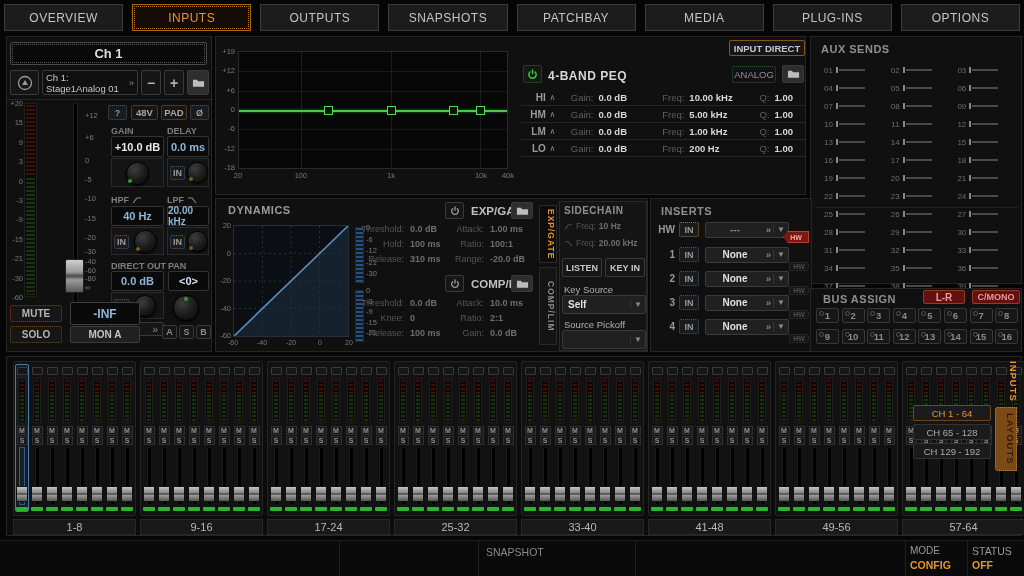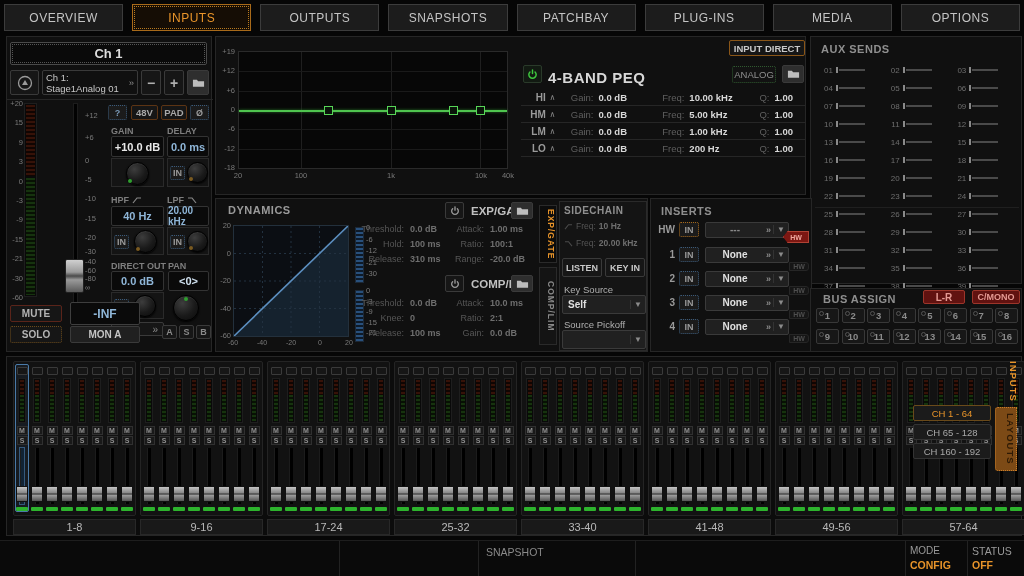--- a/index.html
+++ b/index.html
@@ -97,22 +97,22 @@
 <body>
 
 <div class="screen">
 
   <div class="tabbar" id="tabbar">
       <div class="tab">OVERVIEW</div>
       <div class="tab active">INPUTS</div>
       <div class="tab">OUTPUTS</div>
       <div class="tab">SNAPSHOTS</div>
       <div class="tab">PATCHBAY</div>
+      <div class="tab">MEDIA</div>
       <div class="tab">PLUG-INS</div>
-      <div class="tab">MEDIA</div>
       <div class="tab">OPTIONS</div>
     </div>
 
   <div class="panel" style="left:6px;top:36px;width:206px;height:316px;">
     <div class="abs valbox" style="left:3px;top:5px;width:197px;height:23px;font-size:13px;color:#ddd;border:1px solid #4a4a4a;outline:1px dotted #555;outline-offset:-3px;">Ch 1</div>
     <div class="abs btn" style="left:3px;top:33px;width:29px;height:25px;">
       <svg width="16" height="16" viewBox="0 0 16 16">
         <circle cx="8" cy="8" r="6.5" fill="none" stroke="#9a9a9a" stroke-width="1.3"></circle>
         <path d="M5 10 L8 5 L11 10 Z" fill="#9a9a9a"></path>
         </svg>
@@ -274,21 +274,21 @@
         <span style="position: absolute; left: 100%; transform: translateX(-50%); font-size: 7.5px; color: rgb(122, 122, 122);">40k</span>
       </div>
 
     <div class="abs btn" style="left:513px;top:3px;width:76px;height:16px;border:1px solid #8a5618;color:#c8c8c8;font-size:9.5px;">INPUT DIRECT</div>
     <div class="abs btn" style="left:307px;top:28px;width:19px;height:18px;background:#121a12;border-color:#2a3a2a;">
       <svg width="11" height="11" viewBox="0 0 12 12">
         <path d="M6 1v4" stroke="#3ec73e" stroke-width="1.6" stroke-linecap="round"></path>
         <path d="M3.2 3.2a4 4 0 1 0 5.6 0" fill="none" stroke="#3ec73e" stroke-width="1.6" stroke-linecap="round"></path>
         </svg>
     </div>
-    <div class="abs" style="left:332px;top:32px;font-size:15px;font-weight:bold;color:#d8d8d8;letter-spacing:.5px;">4-BAND PEQ</div>
+    <div class="abs" style="left:332px;top:32px;font-size:12px;font-weight:bold;color:#d8d8d8;letter-spacing:.5px;">4-BAND PEQ</div>
     <div class="abs btn" style="left:516px;top:29px;width:44px;height:17px;font-weight:normal;color:#8f8f8f;font-size:9.5px;border:1px dotted #2f5a2f;background:#121212;">ANALOG</div>
     <div class="abs btn" style="left:566px;top:28px;width:22px;height:18px;background:#2e2e2e;">
       <svg width="13" height="10" viewBox="0 0 14 10">
           <path d="M1 1.5h4.2L6.6 3H13v6H1z" fill="#bdbdbd"></path>
         </svg>
     </div>
     <div class="abs" id="peq-rows" style="left:305px;top:52px;width:284px;">
         <div class="peqrow">
           <span class="band">HI</span>
           <span class="bell">∧</span>
@@ -1758,21 +1758,21 @@
               </div>
               <div class="gbar"></div>
             </div>
           </div>
           <div class="lab">57-64</div>
         </div>
       </div>
     <div id="ch-ranges">
         <div class="chrange active" style="left: 906px; top: 48px;">CH 1 - 64</div>
         <div class="chrange" style="left: 906px; top: 67px;">CH 65 - 128</div>
-        <div class="chrange" style="left: 906px; top: 86px;">CH 160 - 192</div>
+        <div class="chrange" style="left: 906px; top: 86px;">CH 129 - 192</div>
       </div>
     <div class="vtab" style="left:998px;top:2px;height:44px;width:14px;color:#e8942a;font-size:9.5px;">INPUTS</div>
     <div class="vtab" style="left:988px;top:50px;width:22px;height:64px;background:#7c4a16;border:1px dotted #c87c28;color:#2e1a05;font-size:9.5px;box-sizing:border-box;border-radius:3px 0 0 3px;">LAYOUTS</div>
   </div>
 
   <div class="abs" style="left:0;top:540px;width:1024px;height:36px;background:#0a0a0a;border-top:1px solid #1e1e1e;box-sizing:border-box;">
     <div class="seplineV" style="left:339px;"></div>
     <div class="seplineV" style="left:478px;"></div>
     <div class="seplineV" style="left:635px;"></div>
     <div class="seplineV" style="left:905px;"></div>

